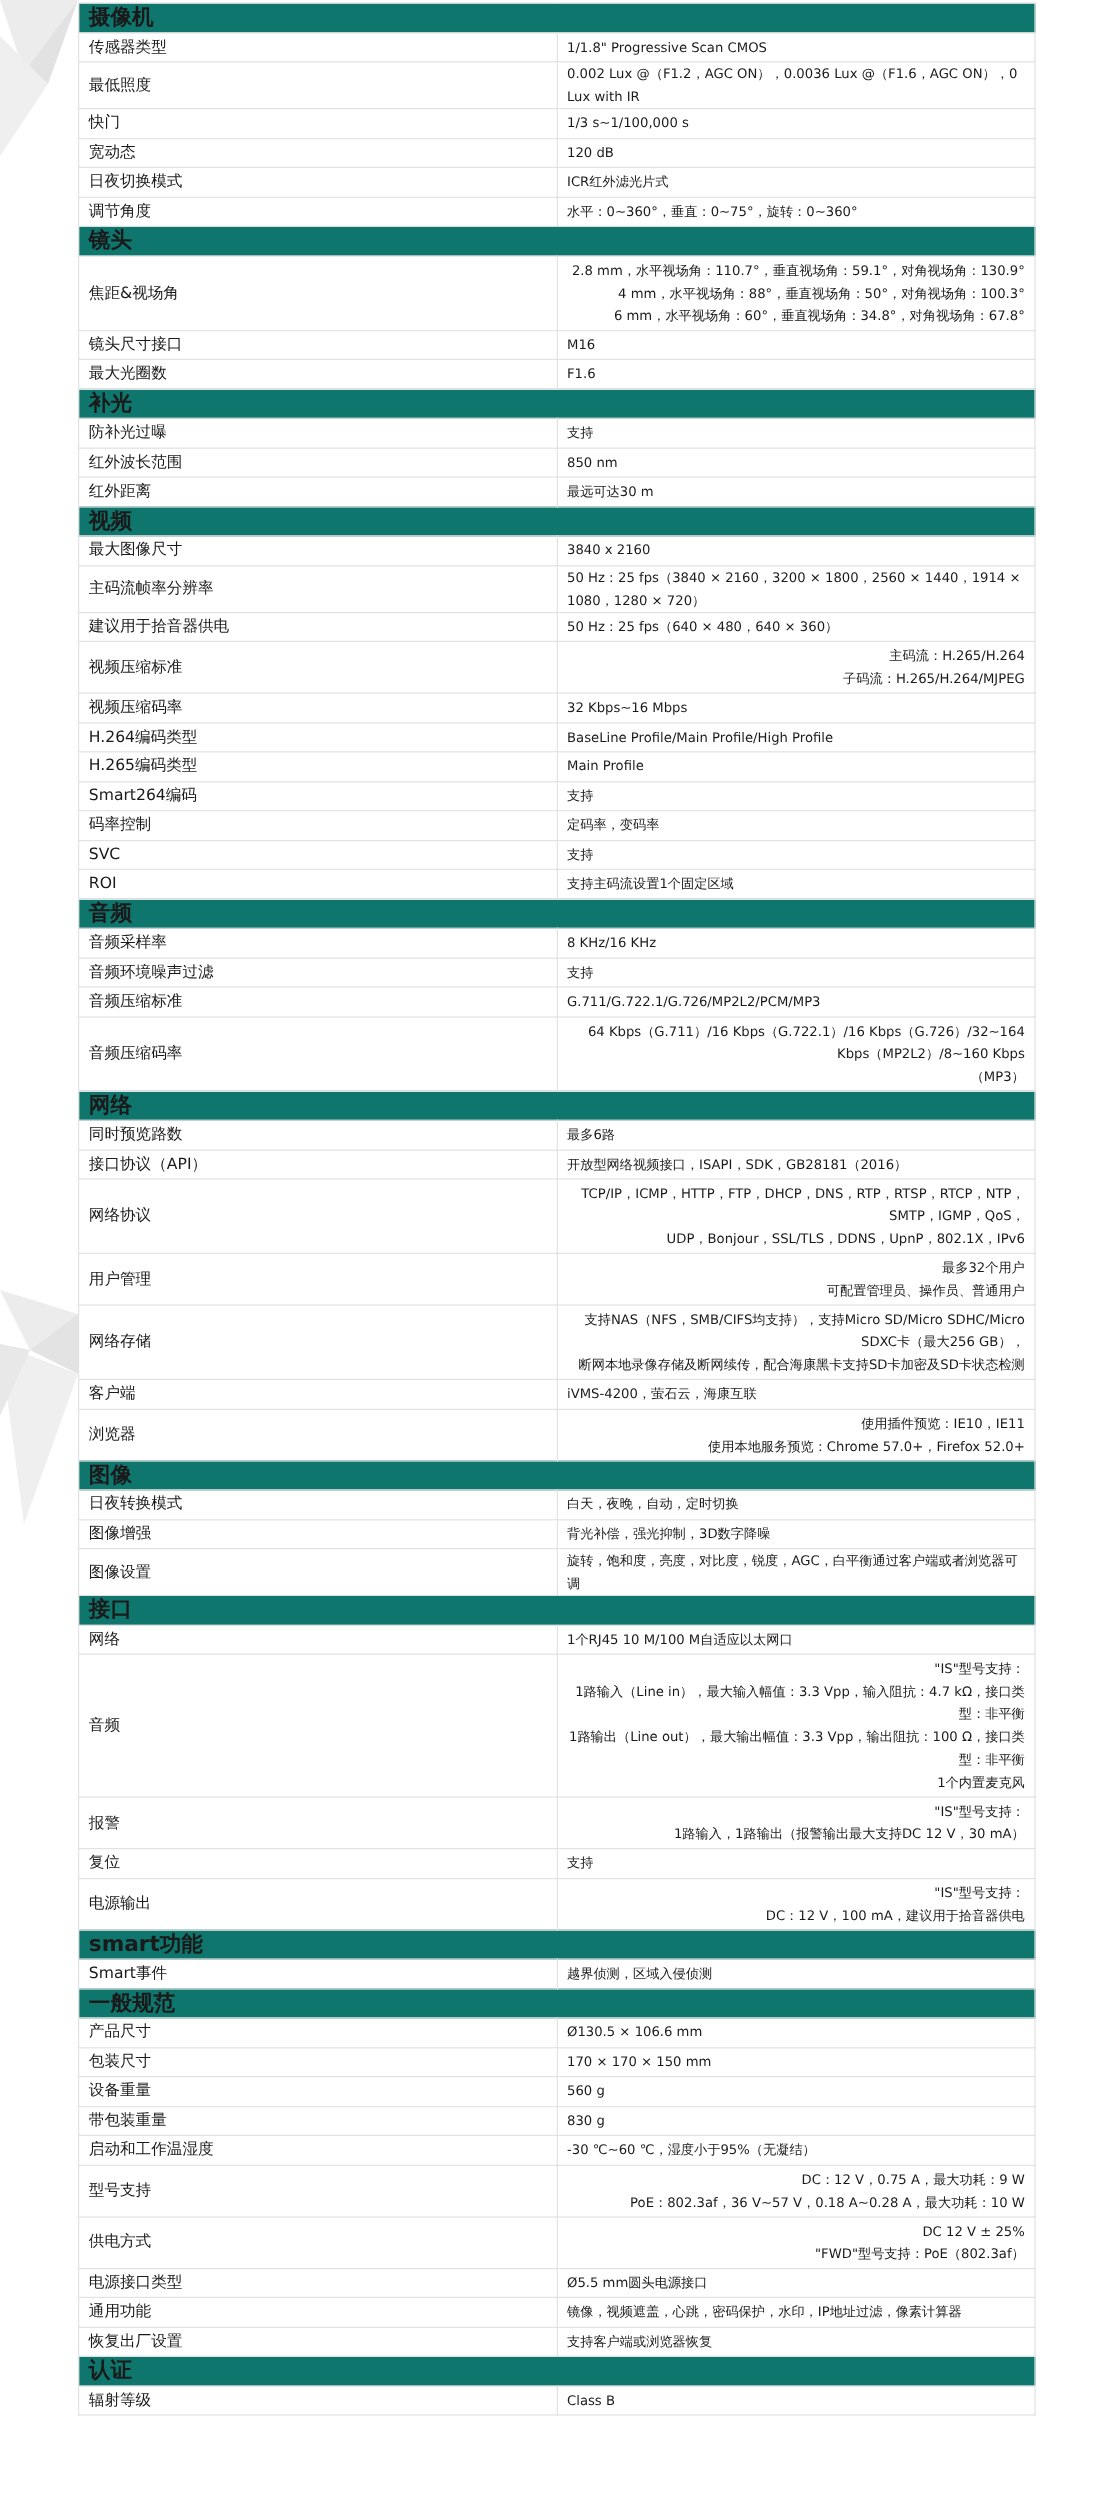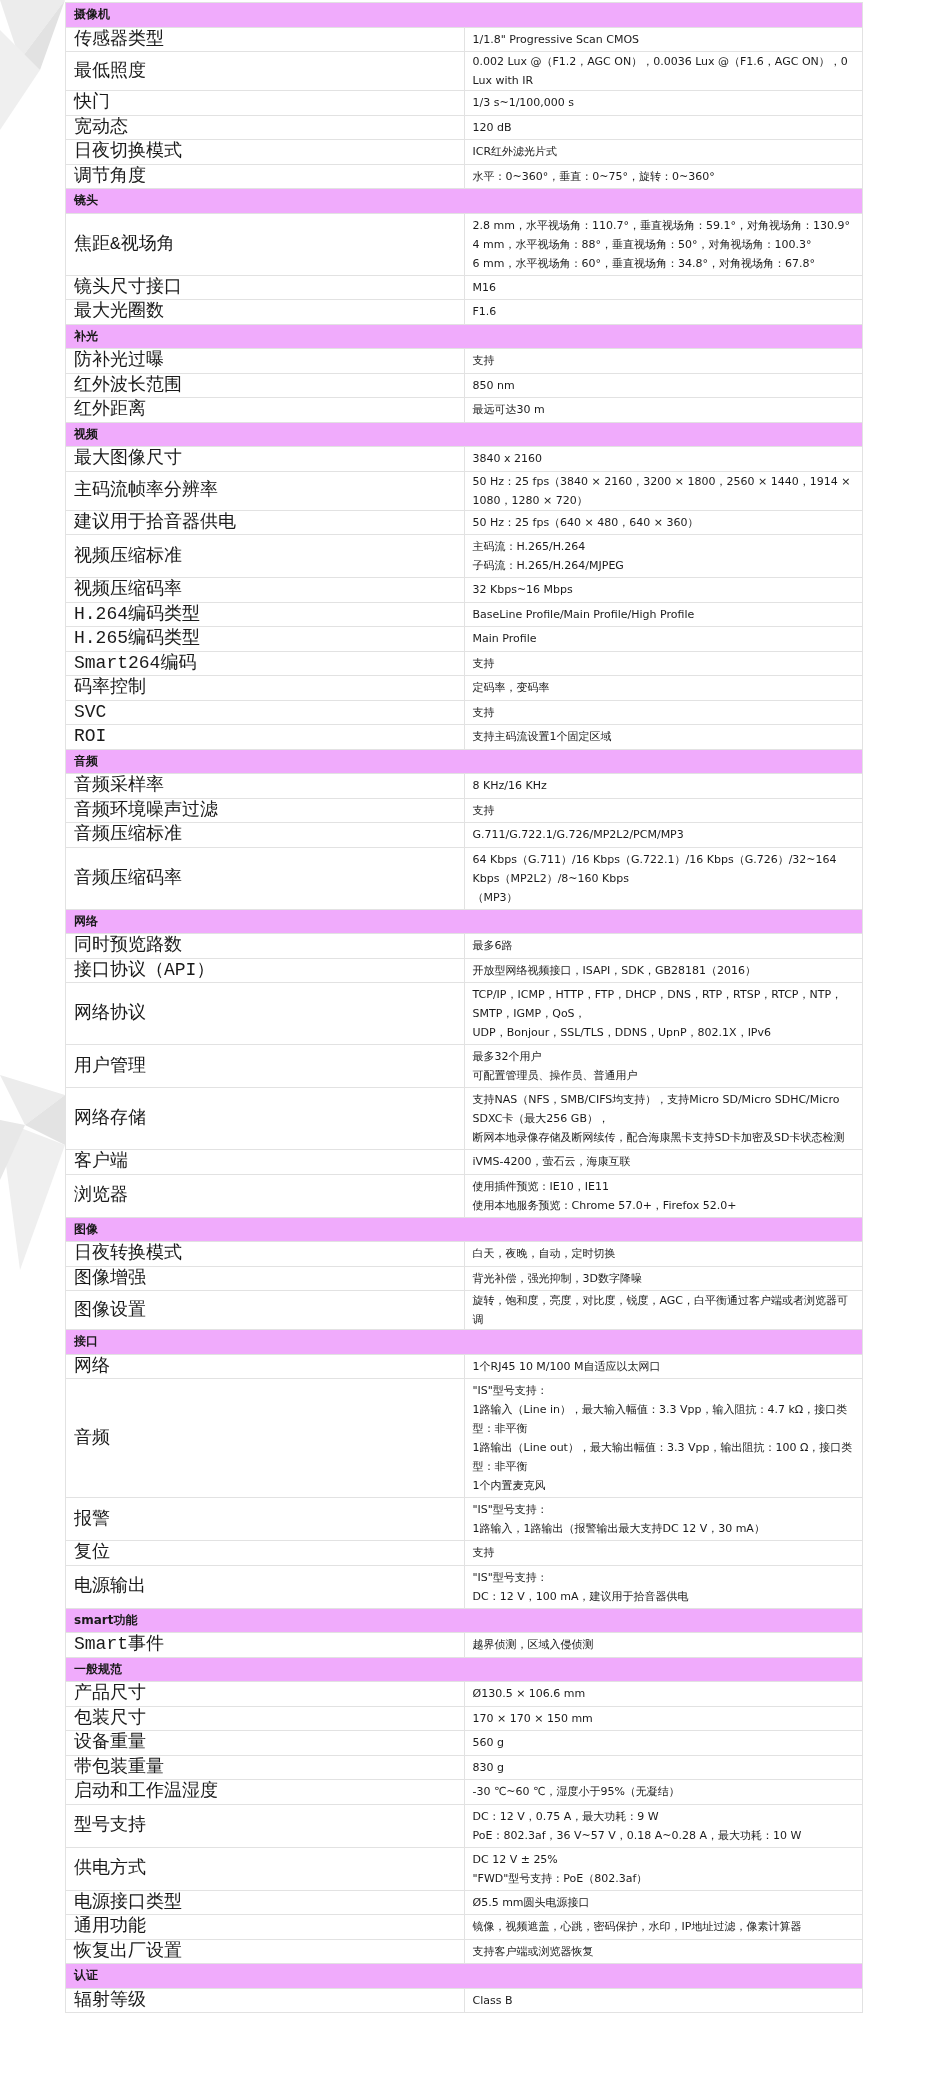--- a/index.html
+++ b/index.html
@@ -5,27 +5,27 @@
   html, body { margin: 0; padding: 0; background: #ffffff; }
   body { width: 930px; height: 2085px; position: relative; overflow: hidden;
          font-family: "DejaVu Sans", "Liberation Sans", sans-serif; color: #1a1a1a; }
   .watermark { position: absolute; left: 0; width: 70px; pointer-events: none; }
   .wm-top { top: 0; height: 130px; }
   .wm-mid { top: 1060px; height: 210px; }
   .spec-table { position: absolute; left: 65px; top: 2px; width: 798px;
                 border-collapse: collapse; table-layout: fixed; }
   .spec-table td { border: 1px solid #e2e2e2; padding: 0 8px; vertical-align: middle;
                    font-size: 12px; line-height: 19px; }
-  .spec-table td.label { width: 214px; font-size: 18px; font-family: Liberation Mono, monospace; }
+  .spec-table td.label { width: 214px; font-size: 13px; }
   .spec-table td.value { font-size: 11px; }
-  .spec-table tr.section td { background: #f0abfc; font-weight: bold; font-size: 12px;
+  .spec-table tr.section td { background: #0f766e; font-weight: bold; font-size: 18px;
                               height: 23.5px; }
   .spec-table tr.row td { height: 23.5px; }
   .spec-table tr.row td.value .line { display: block; }
-  .spec-table tr.row td.value.multi { padding-top: 2px; padding-bottom: 2px; }
+  .spec-table tr.row td.value.multi { padding-top: 2px; padding-bottom: 2px; text-align: right; }
 </style>
 </head>
 <body>
 
 <svg class="watermark wm-top" viewBox="0 0 70 130">
   <polygon points="0,0 65,0 20,60" fill="#ececec"></polygon>
   <polygon points="20,60 65,0 40,70" fill="#e2e2e2"></polygon>
   <polygon points="0,30 40,70 0,130" fill="#efefef"></polygon>
 </svg>
 <svg class="watermark wm-mid" viewBox="0 0 70 210">

